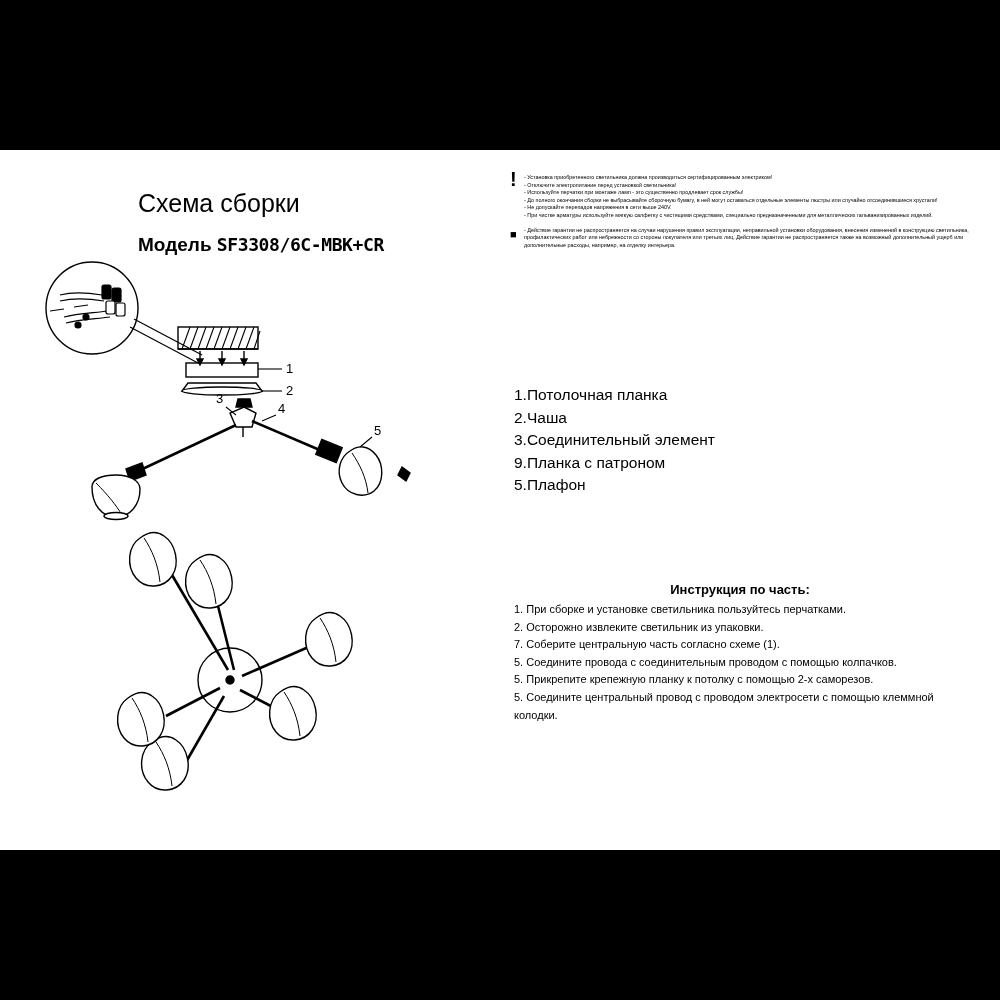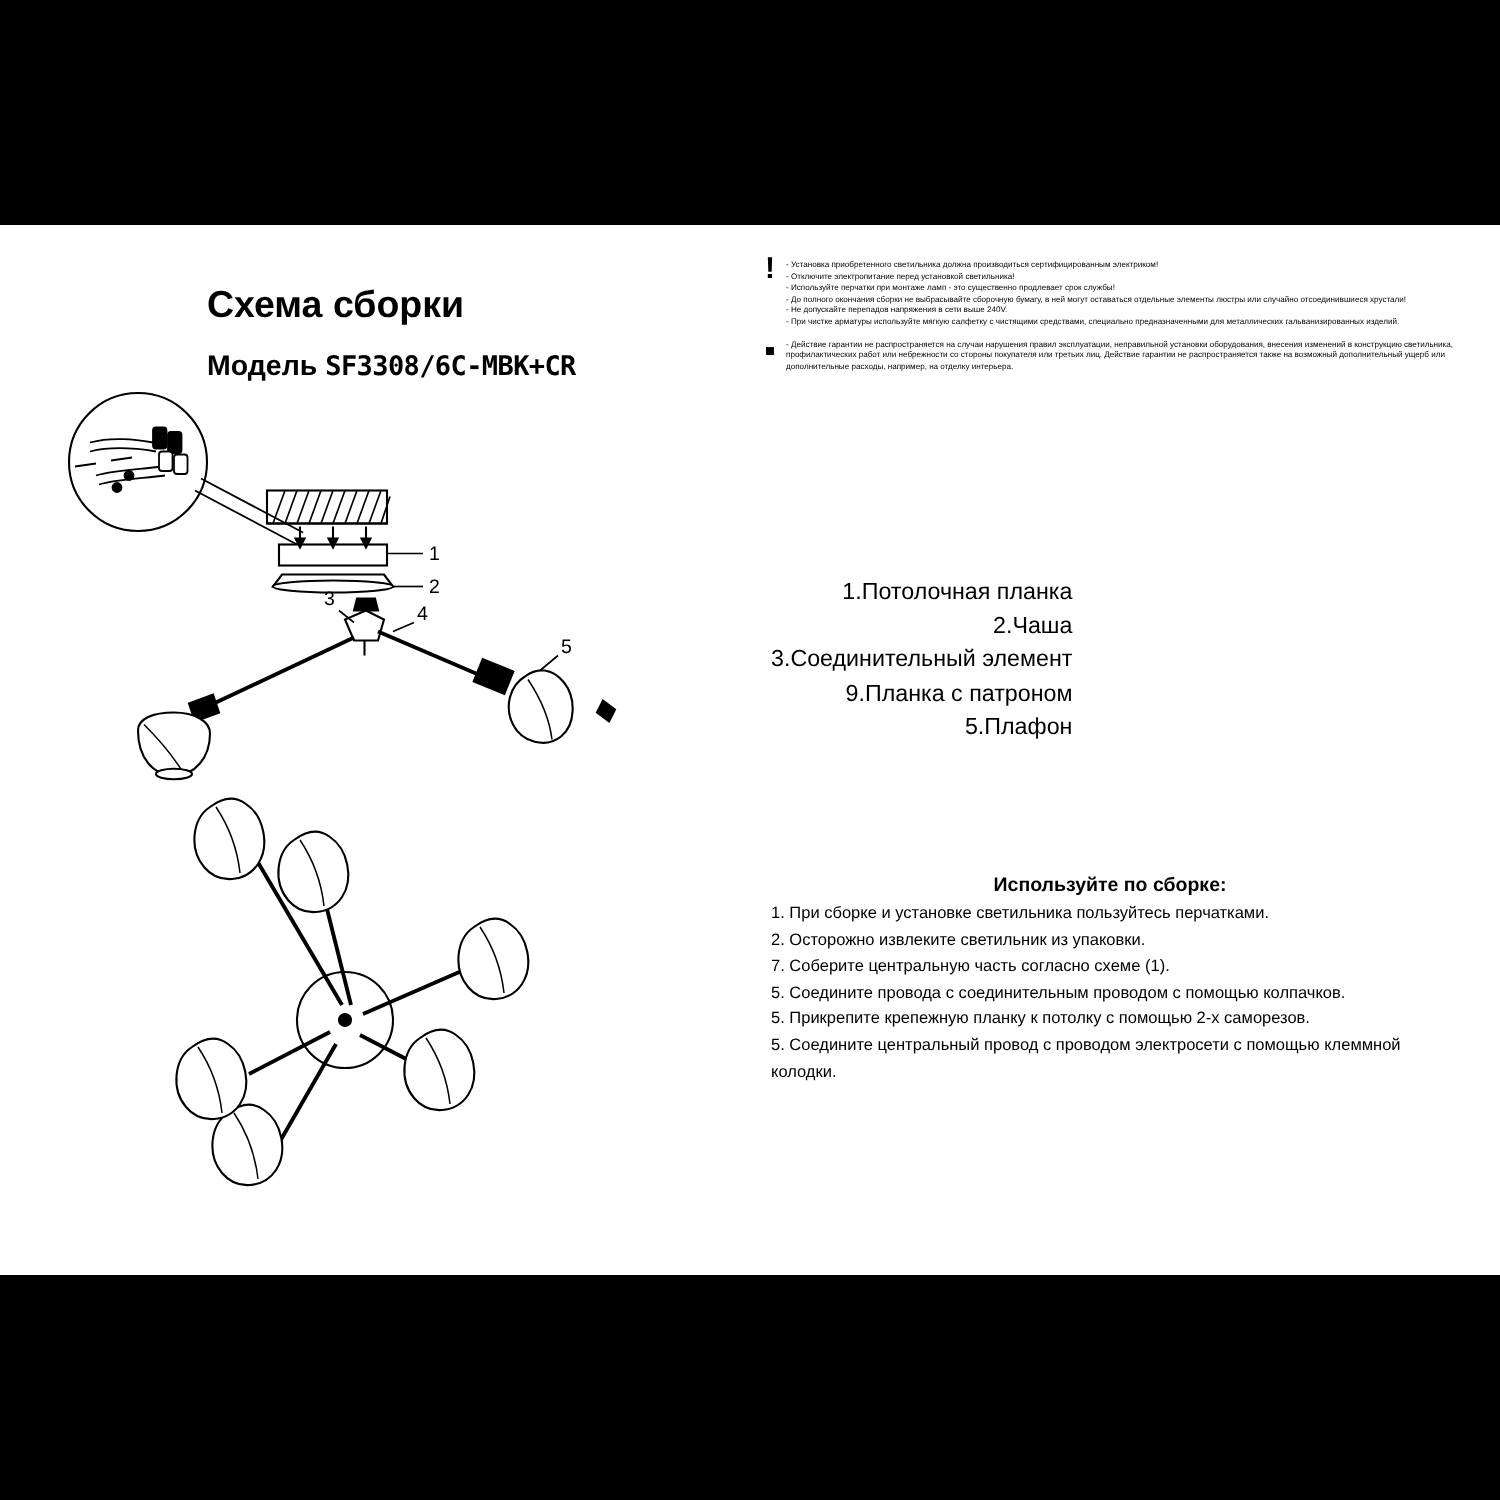--- a/index.html
+++ b/index.html
@@ -29,21 +29,21 @@
   }
 
   
   .title-block {
     position: absolute;
     left: 138px;
     top: 38px;
   }
   .title-main {
     font-size: 25px;
-    font-weight: bold;
+    font-weight: normal;
     color: #000;
     letter-spacing: 0px;
     line-height: 30px;
     white-space: nowrap;
   }
   .title-model {
     margin-top: 16px;
     font-size: 19px;
     font-weight: bold;
     color: #000;
@@ -91,21 +91,21 @@
 
   
   .parts-list {
     position: absolute;
     left: 514px;
     top: 234px;
     font-size: 15.5px;
     line-height: 22.5px;
     color: #000;
   }
-  .parts-list div { white-space: nowrap; text-align: right; }
+  .parts-list div { white-space: nowrap; }
 
   
   .instructions {
     position: absolute;
     left: 514px;
     top: 432px;
     width: 452px;
     color: #000;
   }
   .instr-title {
@@ -178,21 +178,21 @@
 
     <div class="parts-list">
       <div>1.Потолочная планка</div>
       <div>2.Чаша</div>
       <div>3.Соединительный элемент</div>
       <div>9.Планка с патроном</div>
       <div>5.Плафон</div>
     </div>
 
     <div class="instructions">
-      <div class="instr-title">Используйте по сборке:</div>
+      <div class="instr-title">Инструкция по часть:</div>
       <div class="instr-item">1. При сборке и установке светильника пользуйтесь перчатками.</div>
       <div class="instr-item">2. Осторожно извлеките светильник из упаковки.</div>
       <div class="instr-item">7. Соберите центральную часть согласно схеме (1).</div>
       <div class="instr-item">5. Соедините провода с соединительным проводом с помощью колпачков.</div>
       <div class="instr-item">5. Прикрепите крепежную планку к потолку с помощью 2-х саморезов.</div>
       <div class="instr-item">5. Соедините центральный провод с проводом электросети с помощью клеммной колодки.</div>
     </div>
 
     <div class="diagram" id="diagram-exploded">
       <svg width="400" height="380" viewBox="0 0 400 380">

